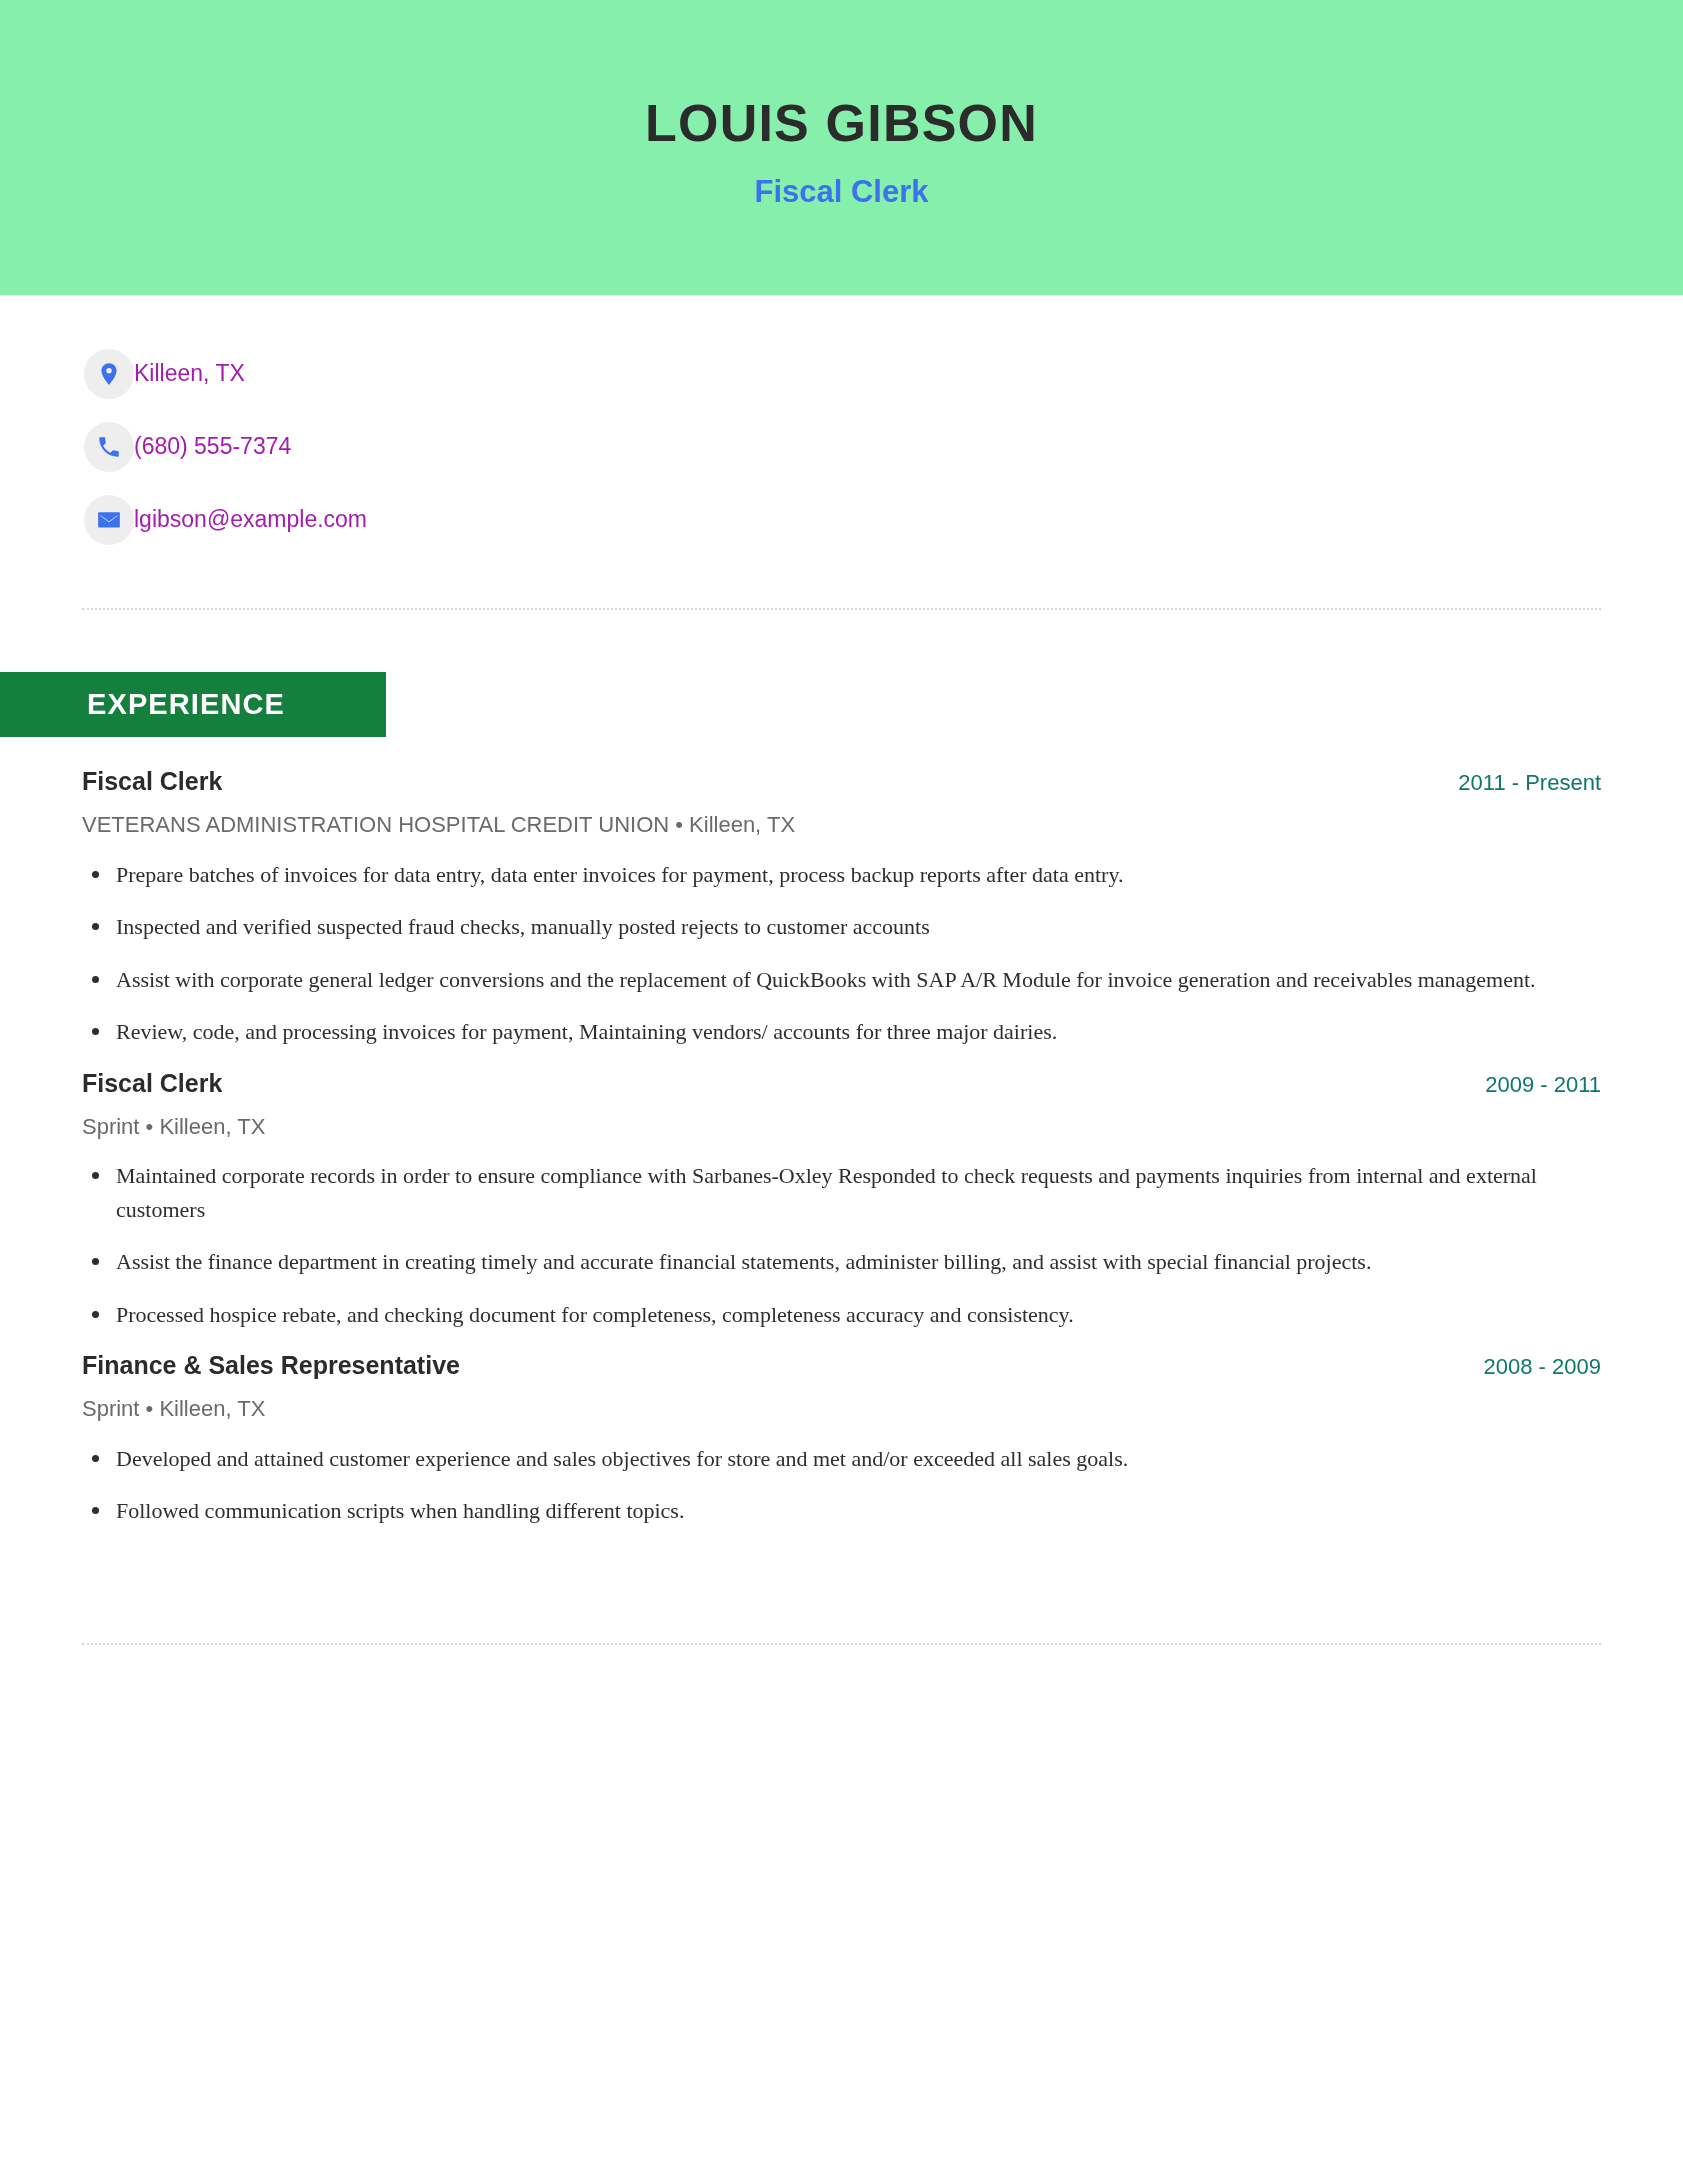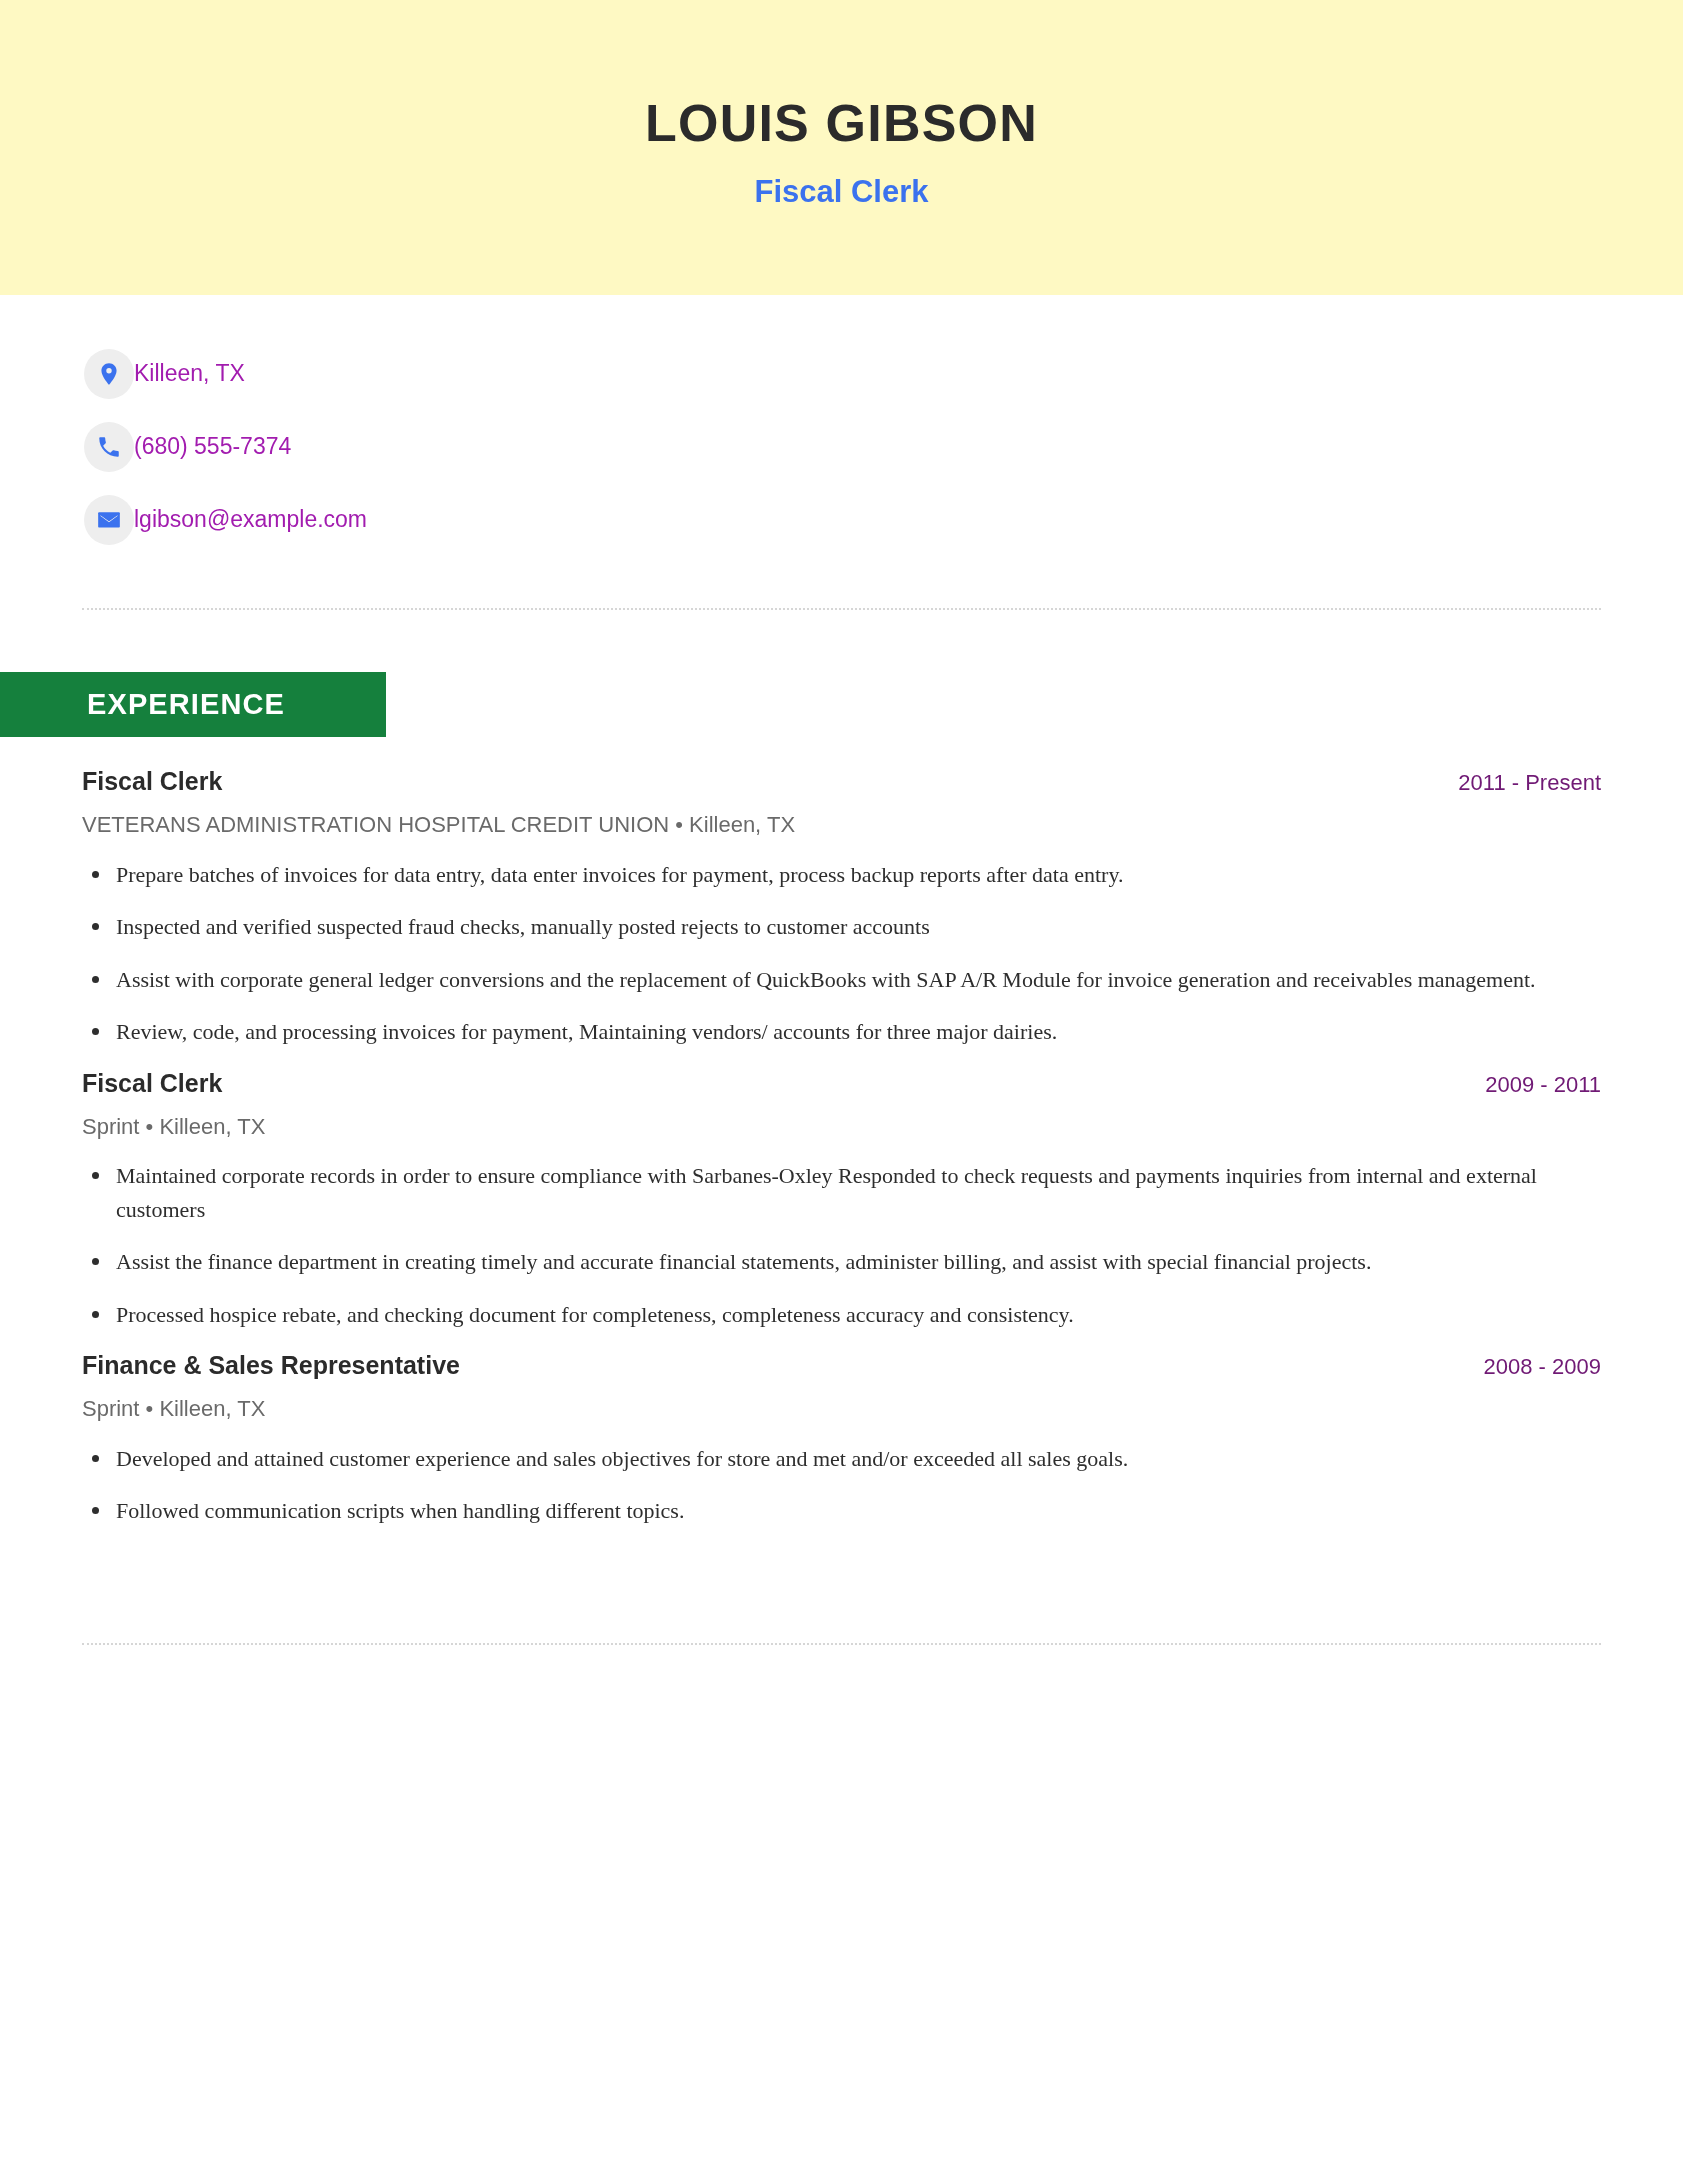--- a/index.html
+++ b/index.html
@@ -20,21 +20,21 @@
     width: 1683px;
     height: 2178px;
     background: #ffffff;
     overflow: hidden;
   }
 
   
   .header-band {
     width: 1683px;
     height: 295px;
-    background: #fef9c3;
+    background: #86efac;
     box-sizing: border-box;
     display: flex;
     flex-direction: column;
     align-items: center;
     justify-content: center;
     padding-top: 10px;
   }
   .full-name {
     font-size: 52px;
     font-weight: bold;
@@ -122,21 +122,21 @@
     justify-content: space-between;
   }
   .entry-title {
     font-size: 25px;
     font-weight: bold;
     color: #2b2b2b;
     line-height: 1.25;
   }
   .entry-dates {
     font-size: 22px;
-    color: #701a75;
+    color: #0f766e;
     white-space: nowrap;
     line-height: 1.25;
     text-align: right;
   }
   .entry-company {
     font-size: 22px;
     color: #6a6a6a;
     margin-top: 14px;
     line-height: 1.3;
   }

